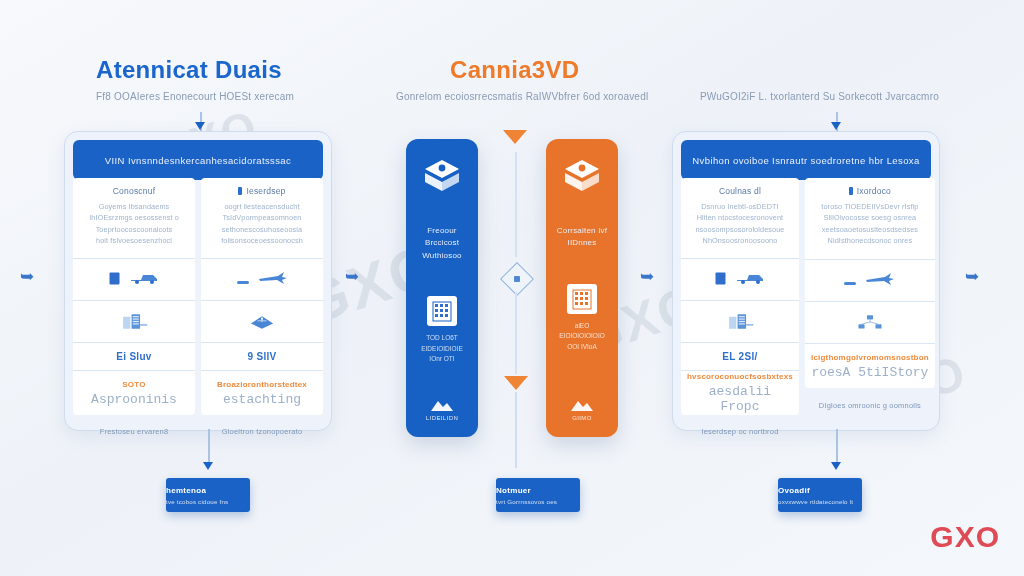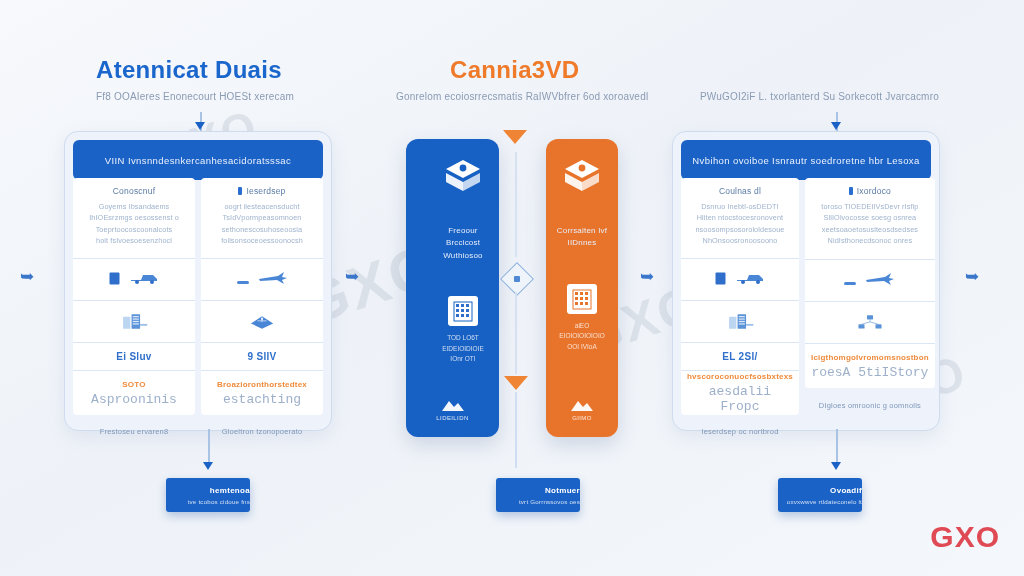--- a/index.html
+++ b/index.html
@@ -54,21 +54,21 @@
   .c-val{font-size:10px;color:#2f6fcb;font-weight:600;letter-spacing:.3px;}
   .c-note-hi{font-size:8px;color:#ef8b3c;font-weight:600;letter-spacing:.2px;}
   .c-note-sub{font-size:13px;color:#9db0ca;margin-top:3px;font-family:Liberation Mono, monospace;}
   .c-foot{font-size:7.5px;color:#7f98ba;letter-spacing:.2px;}
   .inline-icons{display:flex;align-items:center;justify-content:center;gap:9px;}
 
   
   .card{position:absolute;top:139px;width:72px;height:298px;border-radius:12px;
         display:flex;flex-direction:column;align-items:center;
         box-shadow:0 8px 20px rgba(80,105,150,.22);color:#fff;}
-  .card-blue{left:406px;background:#1760c4;padding-left:21px;}
+  .card-blue{left:406px;background:#1760c4;}
   .card-orange{left:546px;background:#e8732a;}
   .card-icon{margin-top:18px;}
   .card-label{margin-top:26px;font-size:8px;line-height:1.55;text-align:center;
               padding:0 7px;color:#e6eefb;letter-spacing:.2px;}
   .card-chip{margin-top:34px;width:30px;height:30px;background:#fff;border-radius:3px;
              display:flex;align-items:center;justify-content:center;}
   .card-sub{margin-top:7px;font-size:6.5px;line-height:1.6;text-align:center;
             color:rgba(255,255,255,.78);padding:0 6px;}
   .card-logo{position:absolute;bottom:16px;left:0;right:0;display:flex;
              flex-direction:column;align-items:center;}
@@ -81,21 +81,21 @@
   .tri-orange{position:absolute;width:0;height:0;border-left:12px solid transparent;
       border-right:12px solid transparent;border-top:14px solid #ef8434;}
   .diamond{position:absolute;width:22px;height:22px;border:1.5px solid #8fb2dd;
       background:#eff4fb;transform:rotate(45deg);display:flex;align-items:center;justify-content:center;}
   .diamond i{display:block;width:6px;height:6px;background:#4f88d4;transform:rotate(-45deg);border-radius:1px;}
   .side-arrow{position:absolute;color:#3a76c9;font-size:17px;line-height:1;}
 
   
   .btn{position:absolute;width:84px;height:34px;background:#1b62c6;border-radius:3px;
        box-shadow:0 4px 10px rgba(30,85,165,.3);display:flex;flex-direction:column;
-       align-items:flex-end;justify-content:center;color:#fff;cursor:pointer;}
+       align-items:flex-start;justify-content:center;color:#fff;cursor:pointer;}
   .btn-t{font-size:8px;font-weight:600;letter-spacing:.3px;}
   .btn-s{font-size:6.2px;color:rgba(255,255,255,.8);margin-top:3px;letter-spacing:.2px;}
   .btn1{left:166px;top:478px;}
   .btn2{left:472px;top:478px;margin-left:24px;}
   .btn3{left:778px;top:478px;}
 
   
   .brand{position:absolute;right:24px;bottom:22px;font-size:30px;font-weight:700;
          color:#e04a54;letter-spacing:1px;}
 </style>

